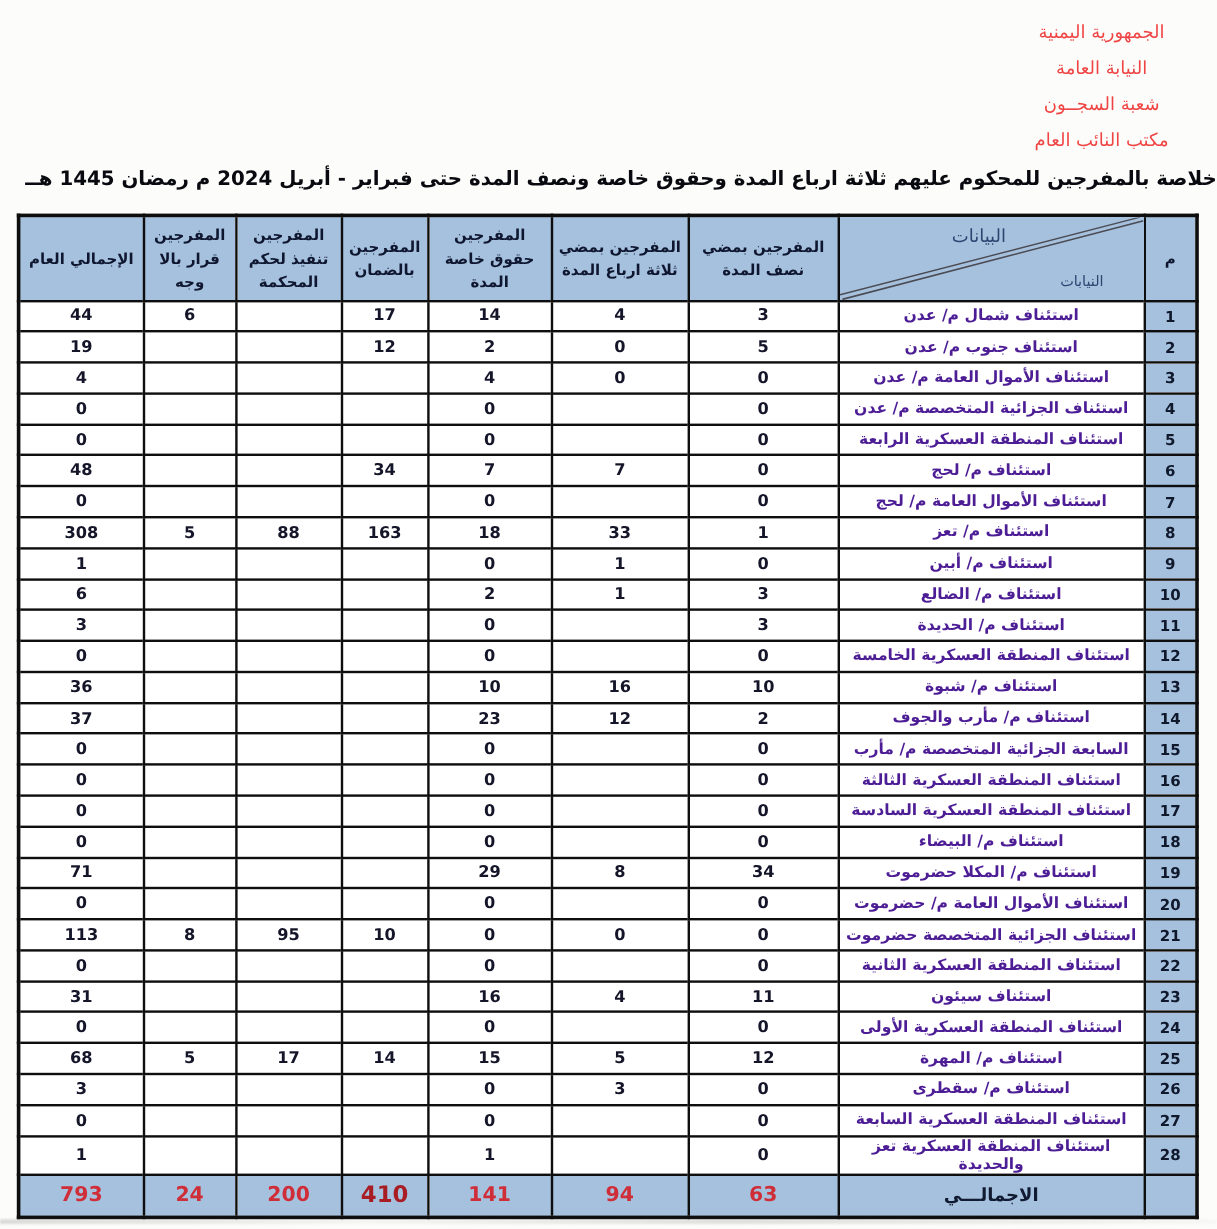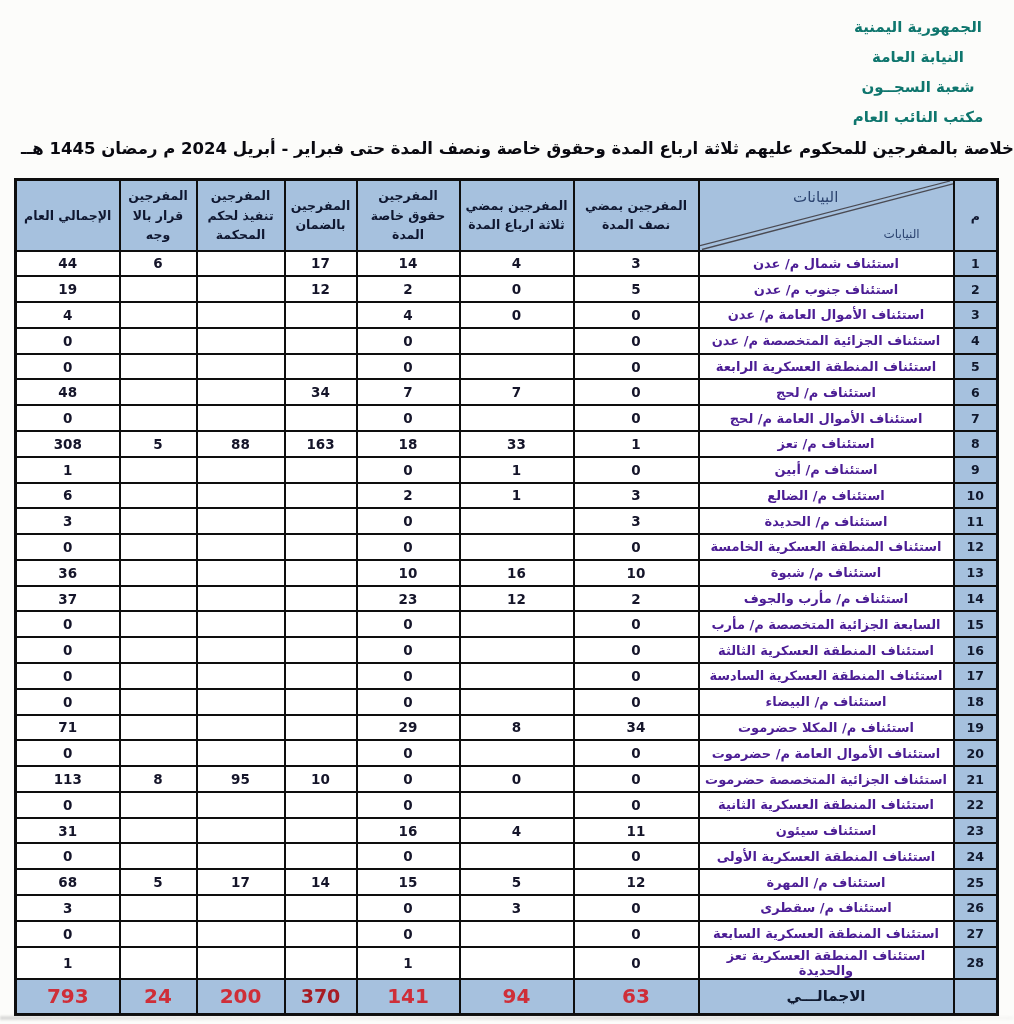--- a/index.html
+++ b/index.html
@@ -5,21 +5,21 @@
   html,body{margin:0;padding:0;}
   body{
     width:1014px;height:1024px;position:relative;overflow:hidden;
     background:#fcfcfa;
     font-family:"DejaVu Sans",sans-serif;
     direction:rtl;
     color:#15152a;
   }
   .letterhead{
     position:absolute;top:12px;right:16px;width:160px;
-    text-align:center;font-weight:bold;font-size:15px;color:#0f766e;
+    text-align:center;font-weight:normal;font-size:15px;color:#ef4444;
     line-height:30px;
   }
   .doc-title{
     position:absolute;top:139px;left:0;width:100%;
     text-align:right;font-weight:bold;font-size:16.5px;color:#090910;
     letter-spacing:.2px;
   }
   table.summary{
     position:absolute;top:178px;left:14px;width:982px;
     border-collapse:collapse;table-layout:fixed;
@@ -44,21 +44,21 @@
     font-size:12px;font-weight:normal;color:#2c4470;
   }
   tbody tr{height:25.79px;}
   tbody td{font-size:13.5px;font-weight:bold;color:#15152a;}
   tbody td.serial{background:#a6c1de;font-size:12.5px;color:#10182c;}
   tbody td.name{font-size:13px;color:#4c1d95;text-align:center;}
   tfoot tr{height:36px;}
   tfoot td{background:#a6c1de;}
   tfoot td.serial-empty{background:#a6c1de;}
   tfoot td.total-label{font-size:15px;font-weight:bold;color:#101a30;}
-  tfoot td.red{color:#cf2e38;font-size:20px;font-weight:bold;}
+  tfoot td.red{color:#cf2e38;font-size:17px;font-weight:bold;}
   tfoot td.red-strong{color:#a81d24;font-size:19px;font-weight:800;}
   .scan-smudge{
     position:absolute;top:1016px;left:0;width:1014px;height:4px;
     background:linear-gradient(90deg,rgba(120,120,120,.25),rgba(160,160,160,.08) 30%,rgba(120,120,120,.22) 60%,rgba(160,160,160,.05));
     filter:blur(1px);
   }
 </style>
 </head>
 <body>
 
@@ -413,21 +413,21 @@
     <td>1</td>
   </tr>
     </tbody>
   <tfoot>
     <tr>
       <td class="serial-empty"></td>
       <td class="total-label">الاجمالـــي</td>
       <td class="red">63</td>
       <td class="red">94</td>
       <td class="red">141</td>
-      <td class="red-strong">370</td>
+      <td class="red-strong">410</td>
       <td class="red">200</td>
       <td class="red">24</td>
       <td class="red">793</td>
     </tr>
   </tfoot>
 </table>
 
 <div class="scan-smudge"></div>
 
 </body></html>

